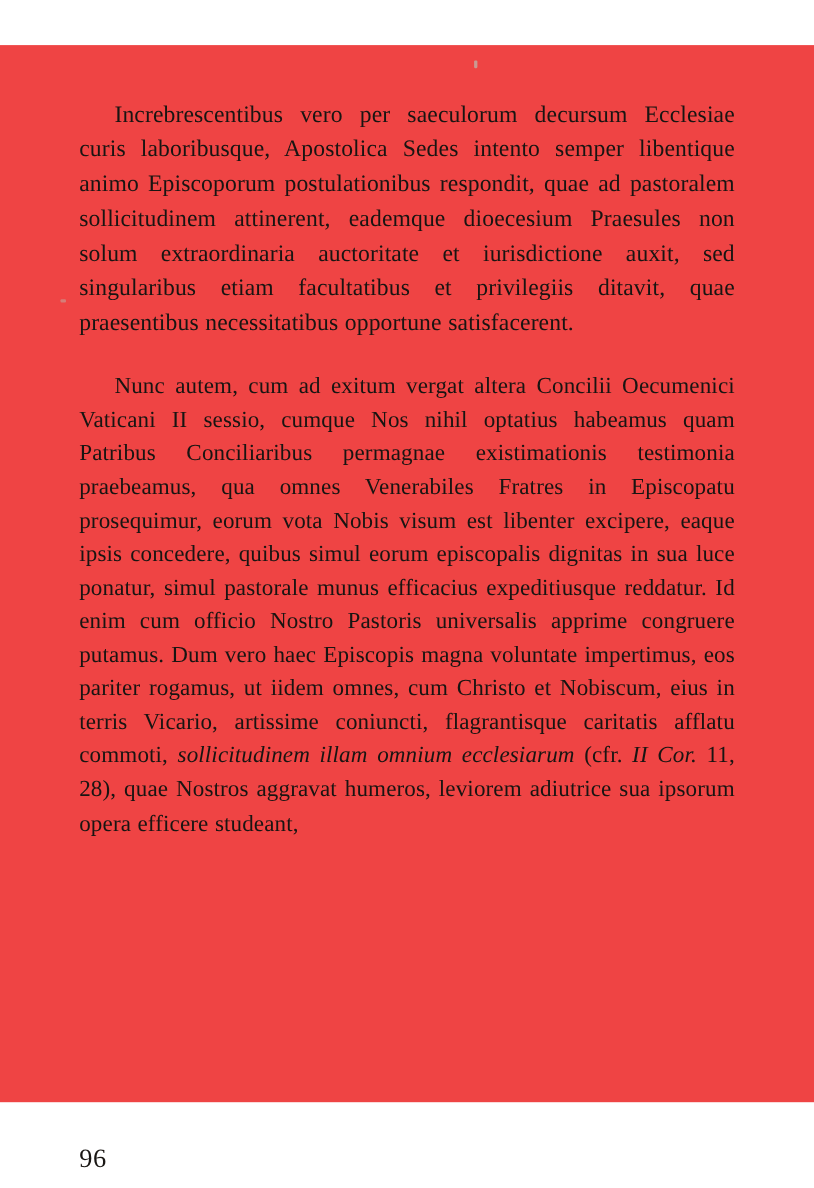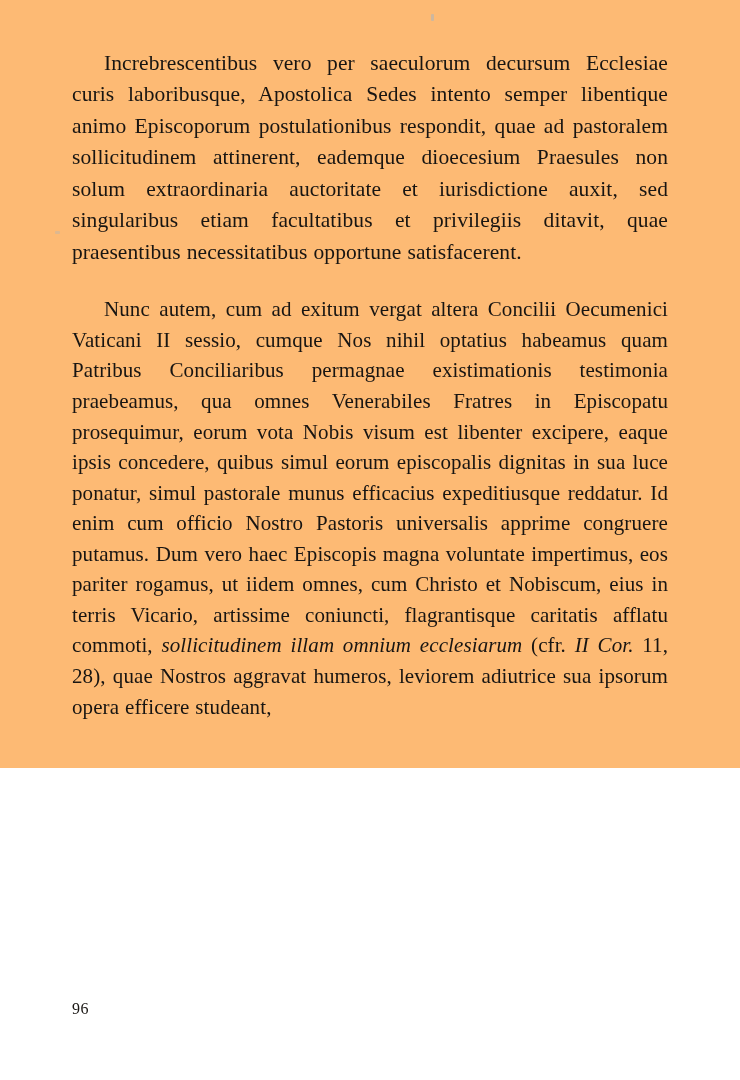--- a/index.html
+++ b/index.html
@@ -10,24 +10,25 @@
     width: 740px;
     height: 1080px;
     background: #ffffff;
     font-family: "Liberation Serif", serif;
     color: #15120f;
     overflow: hidden;
   }
   .page {
     position: relative;
     width: 740px;
-    height: 768px;
-    background: #fdba74;
+    height: 961px;
+    background: #ef4444;
     box-sizing: border-box;
     padding: 0;
+    margin-top: 41px;
   }
   .text-column {
     position: absolute;
     left: 72px;
     top: 48px;
     width: 596px;
   }
   .para {
     margin: 0;
     text-align: justify;
@@ -47,21 +48,21 @@
   .para.second {
     font-size: 21px;
     line-height: 1.455;
   }
   em {
   }
   .folio {
     position: absolute;
     left: 72px;
     top: 1000px;
-    font-size: 16px;
+    font-size: 24px;
     color: #1a1714;
     letter-spacing: 0.5px;
   }
   
   .speck {
     position: absolute;
     width: 3px;
     height: 7px;
     background: #bdb6ac;
     opacity: 0.75;

